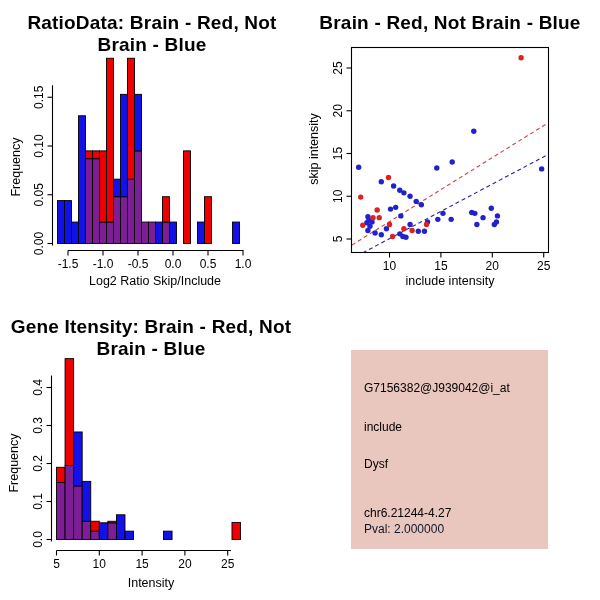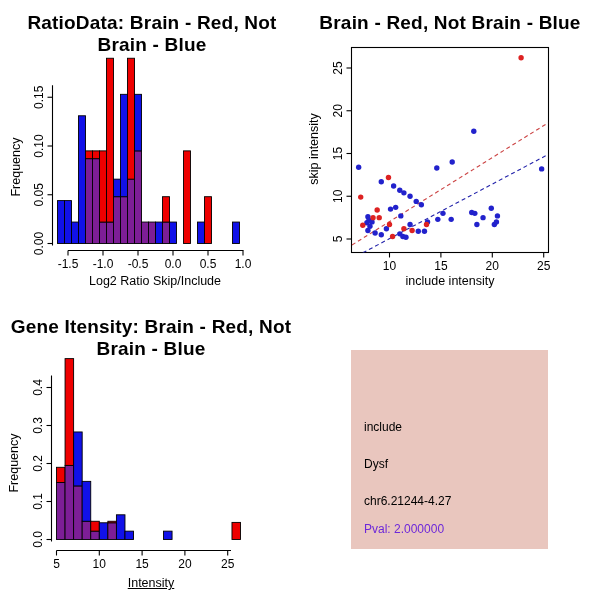--- a/index.html
+++ b/index.html
@@ -193,20 +193,21 @@
 <div class="abs ptitle" style="left:20px;top:12px;width:264px;">RatioData: Brain - Red, Not Brain - Blue</div>
 <div class="abs axlab ylab" style="left:-34px;top:160px;">Frequency</div>
 <div class="abs axlab" style="left:20px;top:274px;width:270px;">Log2 Ratio Skip/Include</div>
 
 <div class="abs ptitle" style="left:310px;top:12px;width:280px;">Brain - Red, Not Brain - Blue</div>
 <div class="abs axlab ylab" style="left:264px;top:142px;">skip intensity</div>
 <div class="abs axlab" style="left:330px;top:274px;width:240px;">include intensity</div>
 
 <div class="abs ptitle" style="left:8px;top:316px;width:286px;text-align:center;">Gene Itensity: Brain - Red, Not Brain - Blue</div>
 <div class="abs axlab ylab" style="left:-36px;top:456px;">Frequency</div>
-<div class="abs axlab" style="left:16px;top:576px;width:270px;text-decoration:underline;">Intensity</div>
+<div class="abs axlab" style="left:16px;top:576px;width:270px;">Intensity</div>
 
 <div id="info-panel" class="abs" style="left: 351px; top: 350px; width: 197px; height: 199px; background: rgb(233, 198, 190);">
+  <div class="info-line" style="top:31px;">G7156382@J939042@i_at</div>
   <div class="info-line" style="top:70px;">include</div>
   <div class="info-line" style="top:107px;">Dysf</div>
-  <div class="info-line" style="top:144px;text-align:center;">chr6.21244-4.27</div>
-  <div class="info-line" style="top: 172px; color: #6d28d9;">Pval: 2.000000</div>
+  <div class="info-line" style="top:156px;text-align:center;">chr6.21244-4.27</div>
+  <div class="info-line" style="top: 172px; color: #0f172a;">Pval: 2.000000</div>
 </div>
 
 </body></html>

